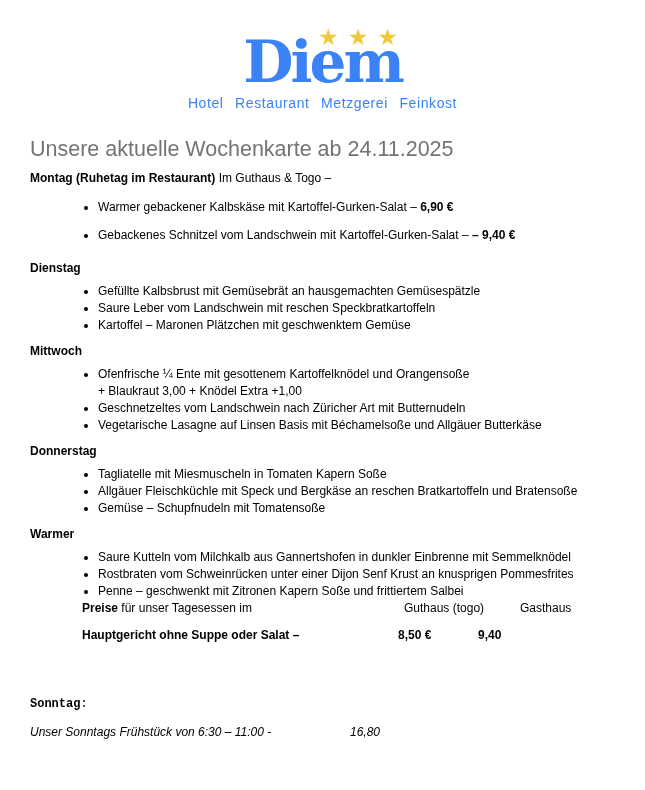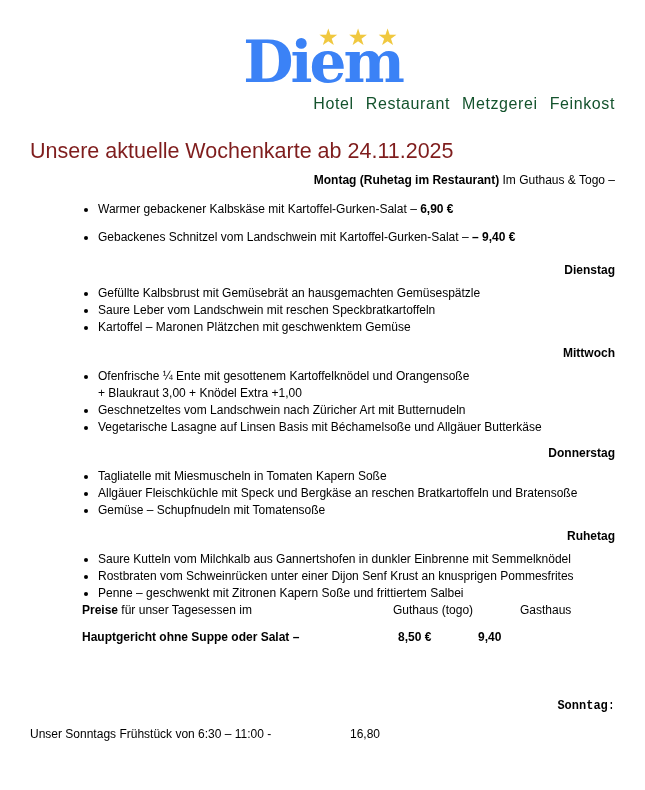--- a/index.html
+++ b/index.html
@@ -19,53 +19,53 @@
     display: block; width: fit-content; margin: 0 auto;
     transform: translateX(40px);
     color: #f0c83f; font-size: 23px; letter-spacing: 9px; height: 20px;
   }
   .brand {
     font-family: "DejaVu Serif", serif; font-weight: bold;
     font-size: 58px; line-height: 0.92; color: #3b82f6;
     letter-spacing: -3px; margin-top: -10px;
   }
   .tagline {
-    color: #14532d; font-size: 16px; margin-top: 7px;
-    letter-spacing: 0.6px; word-spacing: 7px; text-align: right;
+    color: #3b82f6; font-size: 14px; margin-top: 7px;
+    letter-spacing: 0.6px; word-spacing: 7px;
   }
 
   
   h1.title {
-    color: #7f1d1d; font-weight: normal;
+    color: #737373; font-weight: normal;
     font-size: 21.5px; margin: 27px 0 0 0; line-height: 24px;
   }
 
   
-  h2.day { font-size: 12px; font-weight: normal; margin: 9px 0 0 0; line-height: 17px; text-align: right; }
+  h2.day { font-size: 12px; font-weight: normal; margin: 9px 0 0 0; line-height: 17px; }
   .first-day { margin-top: 14px; }
   ul.items { margin: 6px 0 0 0; padding-left: 68px; }
   ul.items li { line-height: 17px; }
   ul.spaced { margin-top: 12px; }
   ul.spaced li { margin-bottom: 11px; }
   ul.spaced li:last-child { margin-bottom: 16px; }
 
   
   .price-table { margin: 0 0 0 52px; }
   .pt-row { position: relative; line-height: 17px; }
   .pt-head { margin-bottom: 10px; }
   .pt-abs { position: absolute; top: 0; }
-  .col1h { left: 311px; }
+  .col1h { left: 322px; }
   .col2h { left: 438px; }
   .v1 { left: 316px; font-weight: bold; }
   .v2 { left: 396px; font-weight: bold; }
   .pt-row .lbl-b { font-weight: bold; }
 
   
   .sunday h2 { margin-top: 52px; font-family: Liberation Mono, monospace; }
-  .sunday-line { position: relative; margin-top: 11px; line-height: 17px; }
+  .sunday-line { position: relative; margin-top: 11px; line-height: 17px; font-style: italic; }
   .sunday-price { position: absolute; left: 320px; top: 0; }
 </style>
 </head>
 <body>
 
 <div class="page">
 
   <header class="logo">
     <span class="stars">★★★</span>
     <div class="brand">Diem</div>
@@ -115,21 +115,21 @@
     </h2>
     <ul class="items">
       <li><span>Tagliatelle mit Miesmuscheln in Tomaten Kapern Soße</span></li>
       <li><span>Allgäuer Fleischküchle mit Speck und Bergkäse an reschen Bratkartoffeln und Bratensoße</span></li>
       <li><span>Gemüse – Schupfnudeln mit Tomatensoße</span></li>
     </ul>
   </section>
 
   <section>
     <h2 class="day">
-      <span class="b">Ruhetag</span>
+      <span class="b">Warmer</span>
     </h2>
     <ul class="items">
       <li><span>Saure Kutteln vom Milchkalb aus Gannertshofen in dunkler Einbrenne mit Semmelknödel</span></li>
       <li><span>Rostbraten vom Schweinrücken unter einer Dijon Senf Krust an knusprigen Pommesfrites</span></li>
       <li><span>Penne – geschwenkt mit Zitronen Kapern Soße und frittiertem Salbei</span></li>
     </ul>
   </section>
 
   <div class="price-table">
     <div class="pt-row pt-head">

